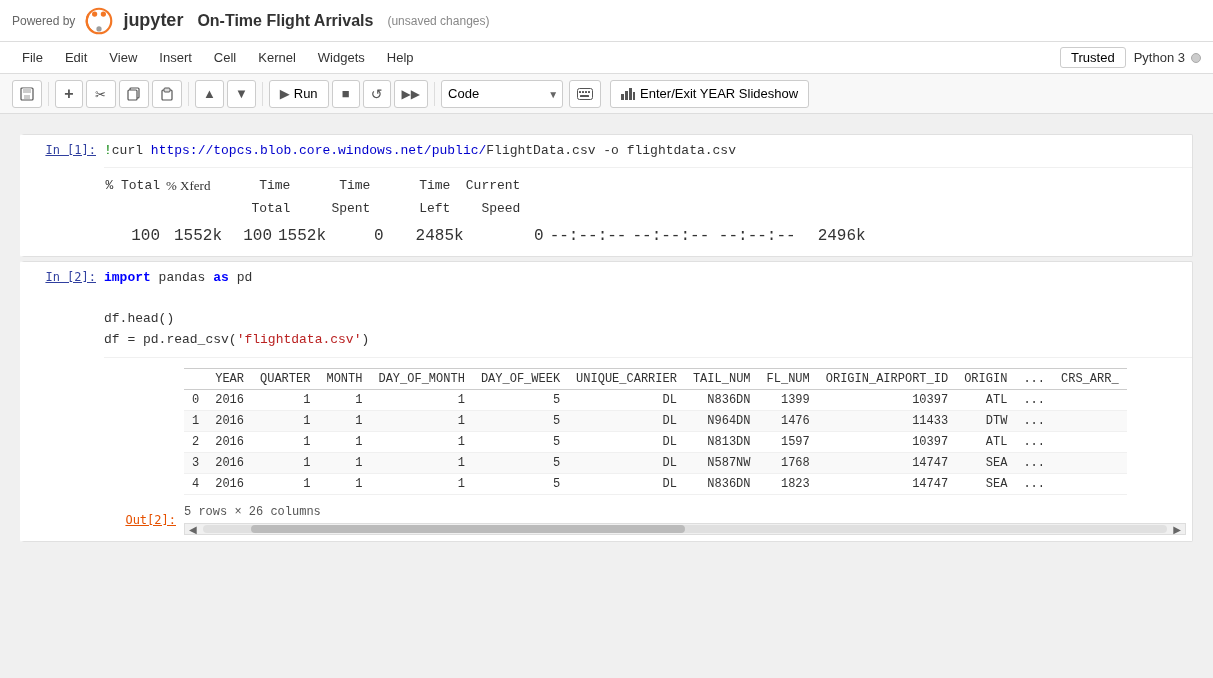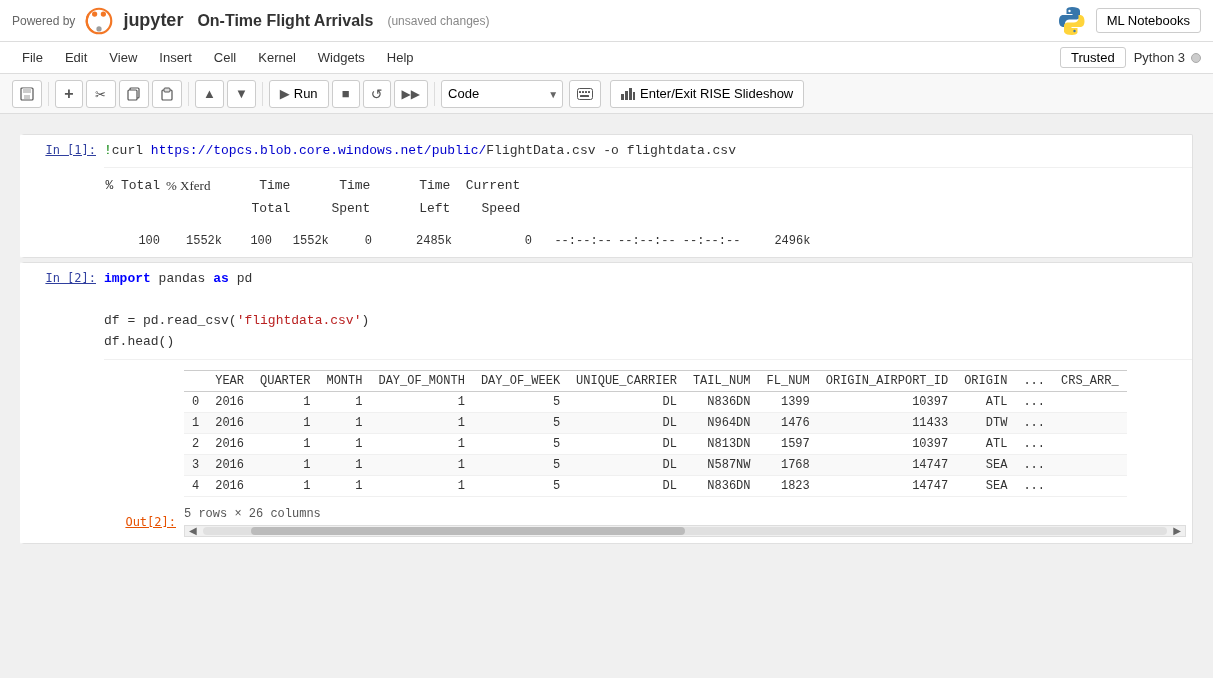--- a/index.html
+++ b/index.html
@@ -342,30 +342,20 @@
   <svg class="jupyter-icon" viewBox="0 0 32 32" xmlns="http://www.w3.org/2000/svg">
     <ellipse cx="16" cy="16" rx="14" ry="14" fill="none" stroke="#f37726" stroke-width="2.5"></ellipse>
     <ellipse cx="16" cy="16" rx="14" ry="14" fill="none" stroke="#f37726" stroke-width="2.5" stroke-dasharray="22 66" stroke-dashoffset="0" transform="rotate(120 16 16)"></ellipse>
     <circle cx="11" cy="8" r="3" fill="#f37726"></circle>
     <circle cx="21" cy="8" r="3" fill="#f37726"></circle>
     <circle cx="16" cy="25" r="3" fill="#9e9e9e"></circle>
   </svg>
   <span class="jupyter-logo">jupyter</span>
   <span class="notebook-title">On-Time Flight Arrivals</span>
   <span class="unsaved">(unsaved changes)</span>
-  <div class="header-right">
-
-    <svg class="python-icon" viewBox="0 0 32 32" xmlns="http://www.w3.org/2000/svg">
-      <path d="M16 2C10 2 10.5 5 10.5 5V9H16.5V10H7S3 9.5 3 16s4.5 6 4.5 6H9v-3s-.2-4.5 4.5-4.5H20S24 14.6 24 11V6S24.5 2 16 2z" fill="#3776ab"></path>
-      <path d="M16 30c6 0 5.5-3 5.5-3V23H15.5V22H24.5S28.5 22.5 28.5 16s-4.5-6-4.5-6H22.5v3s.2 4.5-4.5 4.5H12S8 17.4 8 21V26S7.5 30 16 30z" fill="#ffd43b"></path>
-      <circle cx="13.5" cy="6" r="1.2" fill="#fff"></circle>
-      <circle cx="18.5" cy="26" r="1.2" fill="#3776ab"></circle>
-    </svg>
-    <button class="ml-notebooks-btn">ML Notebooks</button>
-  </div>
 </div>
 
 <div class="menubar">
   <span class="menu-item">File</span>
   <span class="menu-item">Edit</span>
   <span class="menu-item">View</span>
   <span class="menu-item">Insert</span>
   <span class="menu-item">Cell</span>
   <span class="menu-item">Kernel</span>
   <span class="menu-item">Widgets</span>
@@ -462,21 +452,21 @@
       </svg>
   </button>
 
   <button class="rise-btn" style="margin-left:6px;">
     <svg width="14" height="12" viewBox="0 0 14 12">
         <rect x="0" y="6" width="3" height="6" fill="#555"></rect>
         <rect x="4" y="3" width="3" height="9" fill="#555"></rect>
         <rect x="8" y="0" width="3" height="12" fill="#555"></rect>
         <rect x="12" y="4" width="2" height="8" fill="#555"></rect>
       </svg>
-    <span>Enter/Exit RISE Slideshow</span>
+    <span>Enter/Exit YEAR Slideshow</span>
   </button>
 </div>
 
 <div class="notebook-area">
 
   <div class="cell cell-unselected">
     <div class="cell-inner">
       <div class="cell-prompt in">In [1]:</div>
       <div class="cell-content">
         <span style="font-family:'Courier New',monospace;font-size:13px;">
@@ -488,21 +478,21 @@
     <div class="output-area">
       <div class="curl-output">
         <div style="display:flex; gap:0; font-family:'Courier New',monospace; font-size:13px; line-height:1.8;">
           <span style="min-width:62px; text-align:right; padding-right:6px;">% Total</span>
           <span style="min-width:50px; text-align:right; padding-right:6px;font-family:Liberation Serif, serif;">% Xferd</span>
           <span style="min-width:80px; text-align:right; padding-right:6px;">Time<br>Total</span>
           <span style="min-width:80px; text-align:right; padding-right:6px;">Time<br>Spent</span>
           <span style="min-width:80px; text-align:right; padding-right:6px;">Time<br>Left</span>
           <span style="min-width:70px; text-align:right; padding-right:6px;">Current<br>Speed</span>
         </div>
-        <div style="display:flex; gap:0; font-family:'Courier New',monospace; font-size:12px; margin-top:12px;">
+        <div style="display:flex; gap:0; font-family:'Courier New',monospace; font-size:16px; margin-top:4px;">
           <span style="min-width:62px; text-align:right; padding-right:6px;">100</span>
           <span style="min-width:62px; text-align:right; padding-right:6px;">1552k</span>
           <span style="min-width:50px; text-align:right; padding-right:6px;">100</span>
           <span style="min-width:100px; text-align:right; padding-right:6px;">1552k&nbsp;&nbsp;&nbsp;&nbsp;&nbsp;0</span>
           <span style="min-width:80px; text-align:right; padding-right:6px;">2485k</span>
           <span style="min-width:80px; text-align:right; padding-right:6px;">0</span>
           <span style="min-width:80px; text-align:right; padding-right:6px;">--:--:--</span>
           <span style="min-width:80px; text-align:right; padding-right:6px;">--:--:-- --:--:--</span>
           <span style="min-width:70px; text-align:right; padding-right:6px;">2496k</span>
         </div>
@@ -510,22 +500,22 @@
     </div>
   </div>
 
   <div class="cell cell-unselected">
     <div class="cell-inner">
       <div class="cell-prompt in">In [2]:</div>
       <div class="cell-content">
         <div style="font-family:'Courier New',monospace;font-size:13px;line-height:1.6;">
           <div><span class="kw">import</span> pandas <span class="kw">as</span> pd</div>
           <div>&nbsp;</div>
+          <div>df.head()</div>
           <div>df = pd.read_csv(<span class="str">'flightdata.csv'</span>)</div>
-          <div>df.head()</div>
         </div>
       </div>
     </div>
 
     <div class="output-area">
       <div style="display:flex;align-items:flex-end;">
         <div class="cell-prompt out" style="min-width:80px;padding:8px 8px 8px 4px;text-align:right;font-family:monospace;font-size:12px;color:#e65100;">Out[2]:</div>
         <div style="flex:1;overflow:hidden;">
           <div class="df-scroll">
             <table class="df-table">

